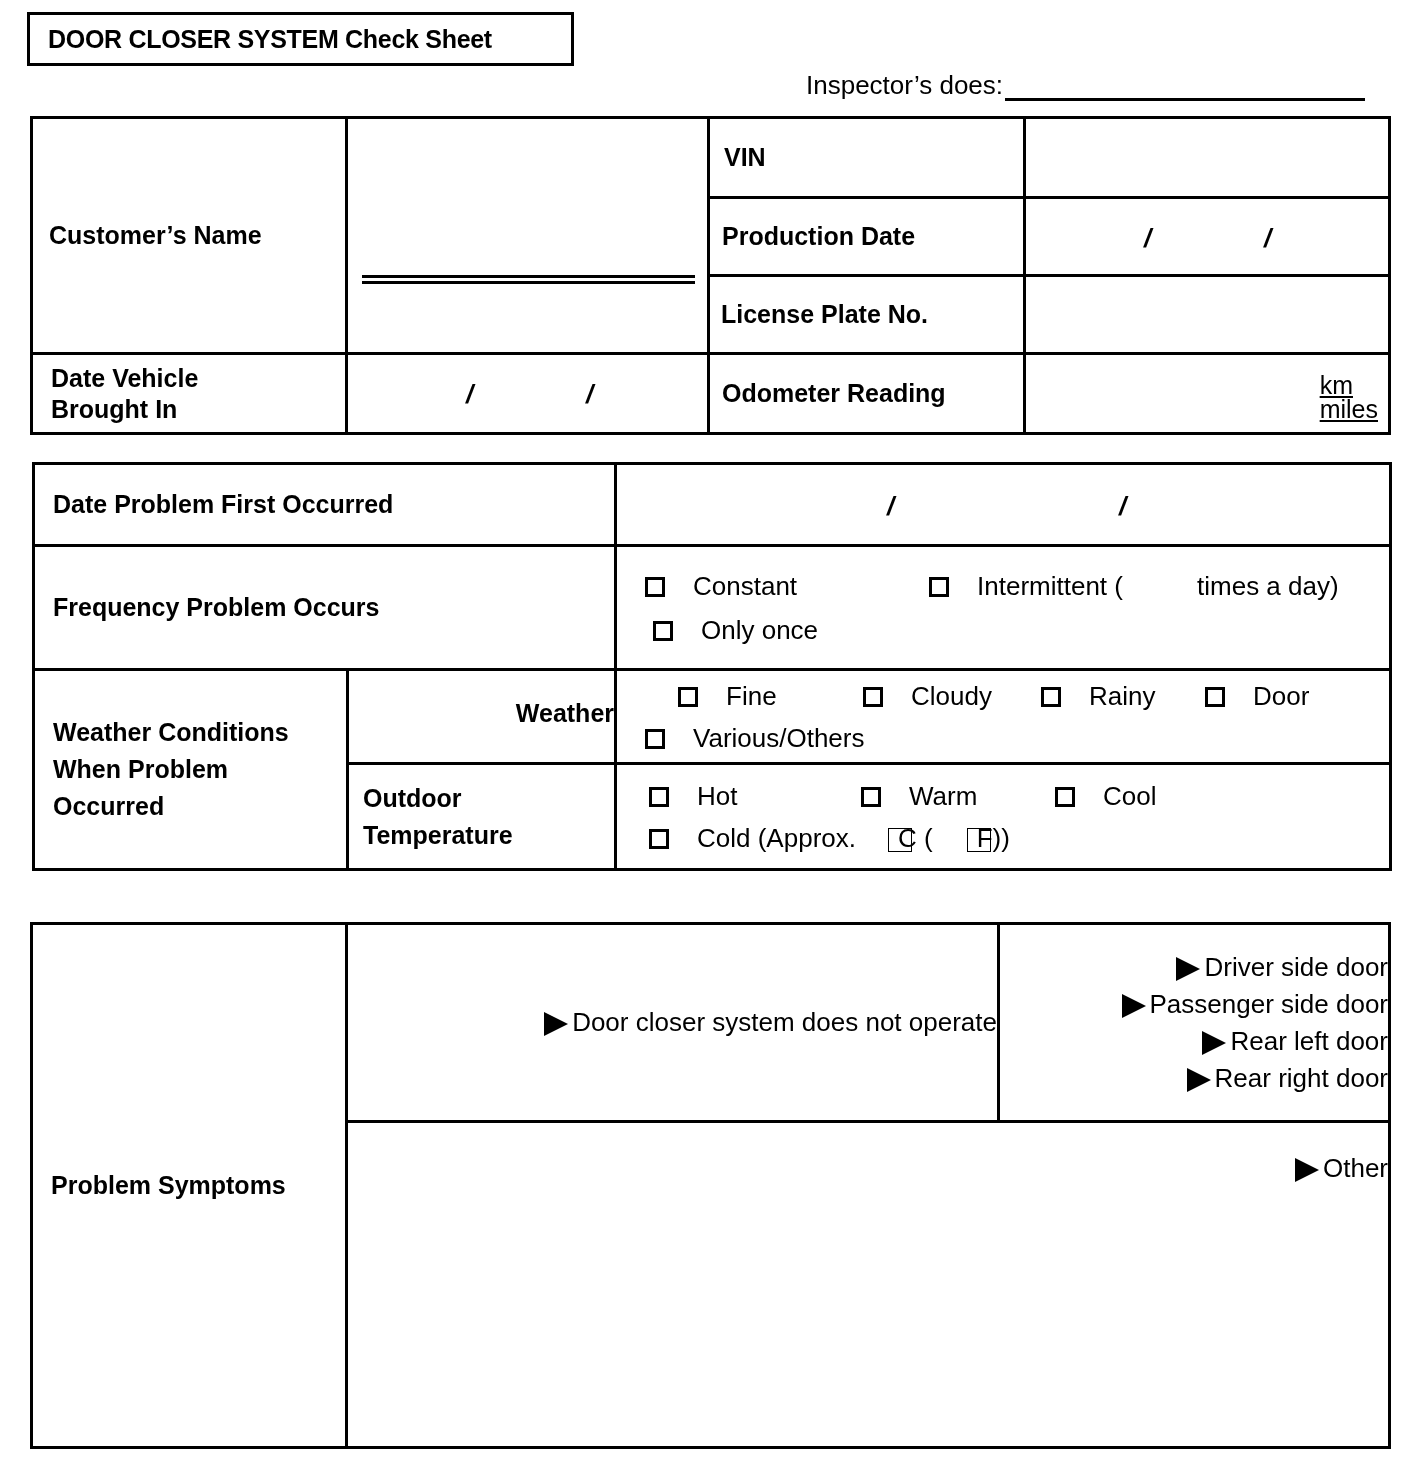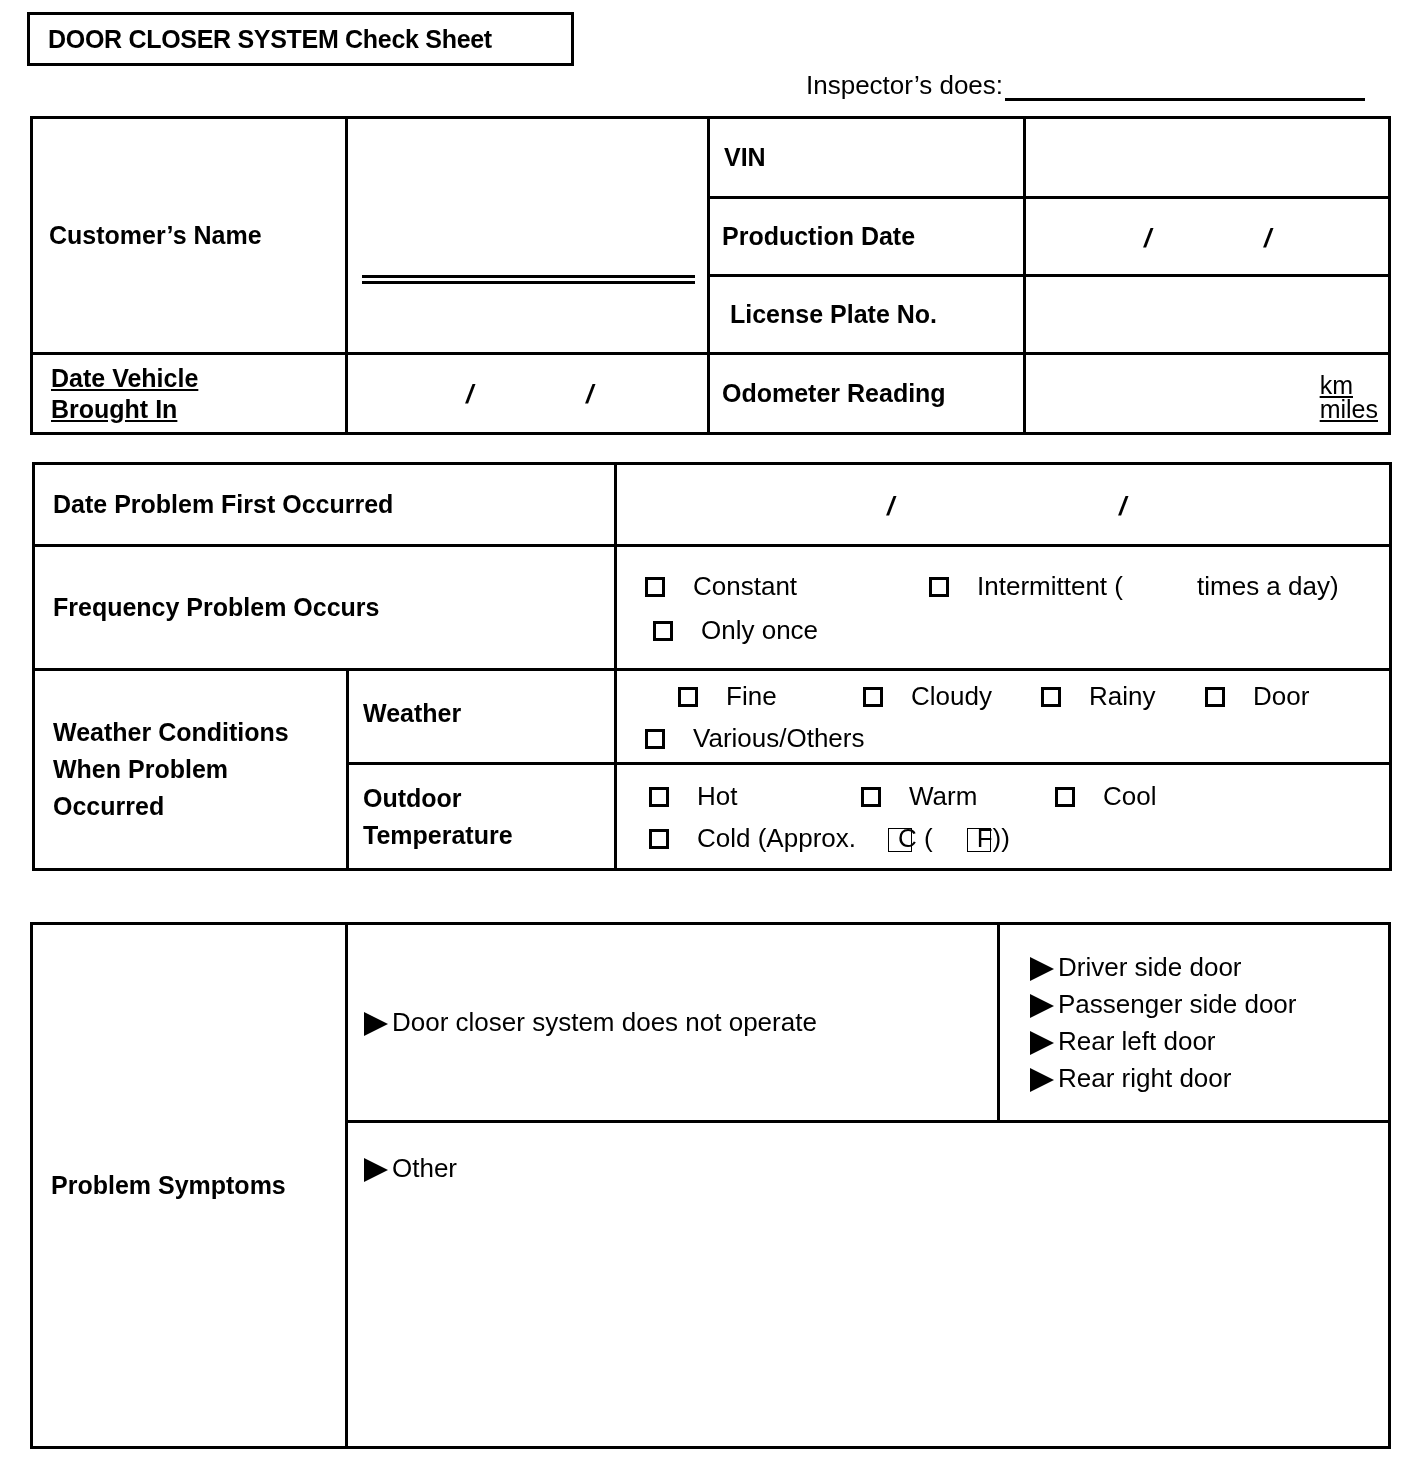--- a/index.html
+++ b/index.html
@@ -4,21 +4,21 @@
 <style>
   html, body { margin:0; padding:0; background:#fff; }
   body { width:1408px; height:1464px; position:relative; font-family:"Liberation Sans", sans-serif; color:#000; overflow:hidden; }
   .abs { position:absolute; }
   .title-box { left:27px; top:12px; width:547px; height:54px; border:3px solid #000; box-sizing:border-box; display:flex; align-items:center; padding-left:18px; font-weight:bold; font-size:25px; letter-spacing:-0.3px; }
   .inspector { left:806px; top:70px; font-size:26px; display:flex; align-items:flex-end; }
   .inspector .line { display:inline-block; width:360px; border-bottom:3px solid #000; height:28px; margin-left:2px; }
   table { border-collapse:collapse; position:absolute; table-layout:fixed; }
   td { border:3px solid #000; padding:0; vertical-align:middle; box-sizing:border-box; }
   .lbl { font-weight:bold; font-size:25px; padding-left:16px; }
-  .opt { font-size:26px; }
+  .opt { font-size:26px;text-align:right; }
   .chk { display:inline-block; width:14px; height:14px; border:3px solid #000; box-sizing:content-box; vertical-align:middle; }
   .tri { display:inline-block; width:0; height:0; border-top:12px solid transparent; border-bottom:12px solid transparent; border-left:24px solid #000; vertical-align:middle; margin-right:4px; }
   .slash { position:absolute; font-size:26px; font-style:italic; font-weight:bold; }
   .row-item { position:absolute; display:flex; align-items:center; }
   .row-item .chk { margin-right:28px; }
   .sq { display:inline-block; width:22px; height:22px; border:1px solid #000; vertical-align:middle; margin-right:-14px; }
 </style>
 </head>
 <body>
 
@@ -46,25 +46,25 @@
     <td></td>
   </tr>
   <tr style="height:78px">
     <td class="lbl" style="padding-left:12px"><span>Production Date</span></td>
     <td style="position:relative;">
       <span class="slash" style="left:118px; top:24px;">/</span>
       <span class="slash" style="left:238px; top:24px;">/</span>
     </td>
   </tr>
   <tr style="height:78px">
-    <td class="lbl" style="padding-left:20px"><span>License Plate No.</span></td>
+    <td class="lbl" style="padding-left:11px"><span>License Plate No.</span></td>
     <td></td>
   </tr>
   <tr style="height:80px">
-    <td class="lbl" style="line-height:31px; padding-left:18px;text-decoration:underline;">
+    <td class="lbl" style="line-height:31px; padding-left:18px;">
       <div>Date Vehicle</div>
       <div>Brought In</div>
     </td>
     <td style="position:relative;">
       <span class="slash" style="left:118px; top:24px;">/</span>
       <span class="slash" style="left:238px; top:24px;">/</span>
     </td>
     <td class="lbl" style="padding-left:12px"><span>Odometer Reading</span></td>
     <td style="position:relative;">
       <div style="position:absolute; right:10px; top:18px; font-size:25px; line-height:24px;text-decoration:underline;">
@@ -107,21 +107,21 @@
             <span>Only once</span>
           </div>
     </td>
   </tr>
   <tr style="height:94px">
     <td rowspan="2" class="lbl" style="padding-left:18px; line-height:37px;">
       <div>Weather Conditions</div>
       <div>When Problem</div>
       <div>Occurred</div>
     </td>
-    <td class="lbl" style="padding-left:14px; padding-bottom:6px;"><span>Weather</span></td>
+    <td class="lbl" style="padding-left:14px; padding-bottom:6px;text-align:right;"><span>Weather</span></td>
     <td style="position:relative;" class="opt">
       <div class="row-item" style="left:28px; top:10px;margin-left:33px;">
             <span class="chk"></span>
             <span>Fine</span>
           </div>
       <div class="row-item" style="left:246px; top:10px;">
             <span class="chk"></span>
             <span>Cloudy</span>
           </div>
       <div class="row-item" style="left:424px; top:10px;">

